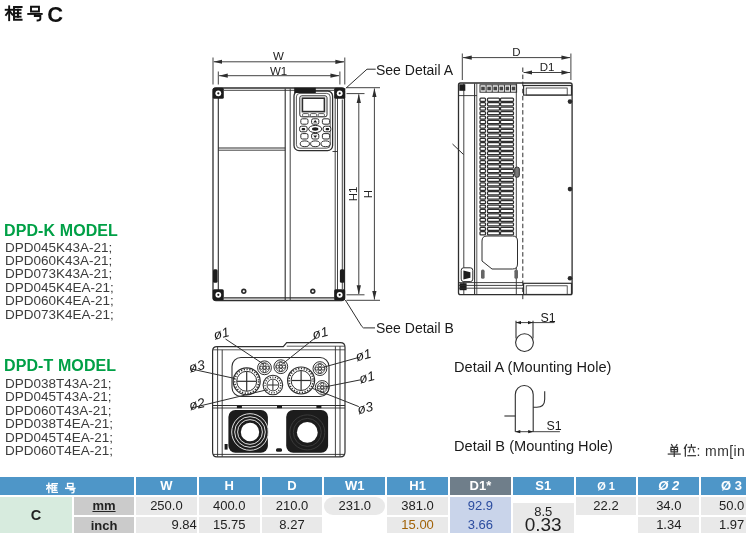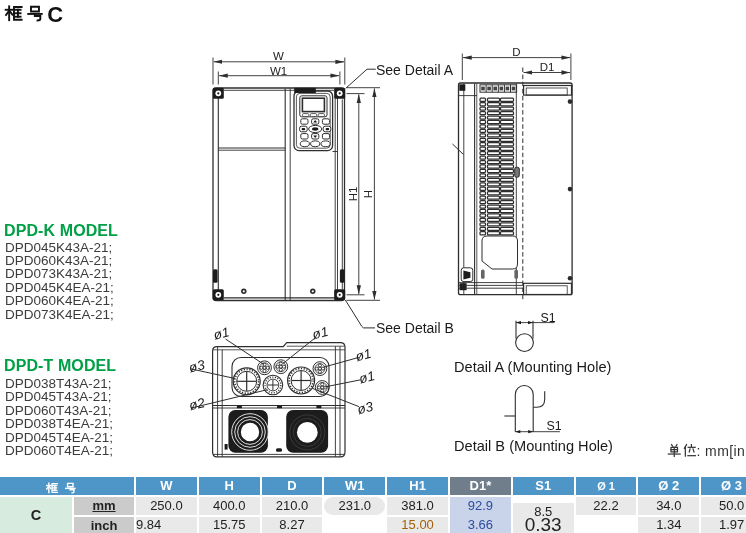--- a/index.html
+++ b/index.html
@@ -413,27 +413,27 @@
       </g>
     </svg></div>
 <div style="position:absolute;left:136px;top:477px;width:60.80000000000001px;height:18px;background:#4e96c8;color:#fff;font-weight:bold;font-size:13px;line-height:18px;text-align:center;">W</div>
 <div style="position:absolute;left:198.8px;top:477px;width:60.80000000000001px;height:18px;background:#4e96c8;color:#fff;font-weight:bold;font-size:13px;line-height:18px;text-align:center;">H</div>
 <div style="position:absolute;left:261.6px;top:477px;width:60.799999999999955px;height:18px;background:#4e96c8;color:#fff;font-weight:bold;font-size:13px;line-height:18px;text-align:center;">D</div>
 <div style="position:absolute;left:324.4px;top:477px;width:60.80000000000001px;height:18px;background:#4e96c8;color:#fff;font-weight:bold;font-size:13px;line-height:18px;text-align:center;">W1</div>
 <div style="position:absolute;left:387.2px;top:477px;width:60.80000000000001px;height:18px;background:#4e96c8;color:#fff;font-weight:bold;font-size:13px;line-height:18px;text-align:center;">H1</div>
 <div style="position:absolute;left:450.0px;top:477px;width:60.80000000000001px;height:18px;background:#6f7e8a;color:#fff;font-weight:bold;font-size:13px;line-height:18px;text-align:center;">D1*</div>
 <div style="position:absolute;left:512.8px;top:477px;width:60.80000000000001px;height:18px;background:#4e96c8;color:#fff;font-weight:bold;font-size:13px;line-height:18px;text-align:center;">S1</div>
 <div style="position:absolute;left:575.6px;top:477px;width:60.799999999999955px;height:18px;background:#4e96c8;color:#fff;font-weight:bold;font-size:11px;line-height:18px;text-align:center;">Ø 1</div>
-<div style="position:absolute;left:638.4px;top:477px;width:60.80000000000007px;height:18px;background:#4e96c8;color:#fff;font-weight:bold;font-size:13px;line-height:18px;text-align:center;">Ø 2</div>
+<div style="position:absolute;left:638.4px;top:477px;width:60.80000000000007px;height:18px;background:#4e96c8;color:#fff;font-weight:bold;font-size:13px;line-height:18px;text-align:center;font-style:italic;">Ø 2</div>
 <div style="position:absolute;left:701.2px;top:477px;width:60.799999999999955px;height:18px;background:#4e96c8;color:#fff;font-weight:bold;font-size:13px;line-height:18px;text-align:center;">Ø 3</div>
 <div style="position:absolute;left:0px;top:497px;width:72px;height:36px;background:#d7ebde;color:#222;font-weight:bold;font-size:14.5px;line-height:36px;text-align:center;">C</div>
 <div style="position:absolute;left:74px;top:497px;width:60px;height:18px;background:#cbcbcb;color:#222;font-weight:bold;font-size:13px;line-height:18px;text-align:center;text-decoration:underline;">mm</div>
 <div style="position:absolute;left:74px;top:517px;width:60px;height:17px;background:#cbcbcb;color:#222;font-weight:bold;font-size:13px;line-height:17px;text-align:center;">inch</div>
 <div style="position:absolute;left:136px;top:497px;width:60.80000000000001px;height:18px;background:#e9e9e9;color:#222;font-weight:normal;font-size:13px;line-height:18px;text-align:center;">250.0</div>
-<div style="position:absolute;left:136px;top:517px;width:60.80000000000001px;height:17px;background:#e9e9e9;color:#222;font-weight:normal;font-size:13px;line-height:15px;text-align:left;">9.84</div>
+<div style="position:absolute;left:136px;top:517px;width:60.80000000000001px;height:17px;background:#e9e9e9;color:#222;font-weight:normal;font-size:13px;line-height:15px;text-align:right;">9.84</div>
 <div style="position:absolute;left:198.8px;top:497px;width:60.80000000000001px;height:18px;background:#e9e9e9;color:#222;font-weight:normal;font-size:13px;line-height:18px;text-align:center;">400.0</div>
 <div style="position:absolute;left:198.8px;top:517px;width:60.80000000000001px;height:17px;background:#e9e9e9;color:#222;font-weight:normal;font-size:13px;line-height:15px;text-align:center;">15.75</div>
 <div style="position:absolute;left:261.6px;top:497px;width:60.799999999999955px;height:18px;background:#e9e9e9;color:#222;font-weight:normal;font-size:13px;line-height:18px;text-align:center;">210.0</div>
 <div style="position:absolute;left:261.6px;top:517px;width:60.799999999999955px;height:17px;background:#e9e9e9;color:#222;font-weight:normal;font-size:13px;line-height:15px;text-align:center;">8.27</div>
 <div style="position:absolute;left:324.4px;top:497px;width:60.80000000000001px;height:18px;background:#e9e9e9;color:#222;font-weight:normal;font-size:13px;line-height:18px;text-align:center;border-radius:9px;">231.0</div>
 <div style="position:absolute;left:324.4px;top:517px;width:60.80000000000001px;height:19px;background:#e9e9e9;color:#7f1d1d;font-weight:normal;font-size:13px;line-height:15px;text-align:center;margin-top:23px;">9.09</div>
 <div style="position:absolute;left:387.2px;top:497px;width:60.80000000000001px;height:18px;background:#e9e9e9;color:#222;font-weight:normal;font-size:13px;line-height:18px;text-align:center;">381.0</div>
 <div style="position:absolute;left:387.2px;top:517px;width:60.80000000000001px;height:17px;background:#e9e9e9;color:#a16207;font-weight:normal;font-size:13px;line-height:15px;text-align:center;">15.00</div>
 <div style="position:absolute;left:450.0px;top:497px;width:60.80000000000001px;height:36.5px;background:#c9d4ea;"></div>
 <div style="position:absolute;left:450.0px;top:497px;width:60.80000000000001px;height:18px;background:transparent;color:#2b4c9f;font-weight:normal;font-size:13px;line-height:18px;text-align:center;">92.9</div>

